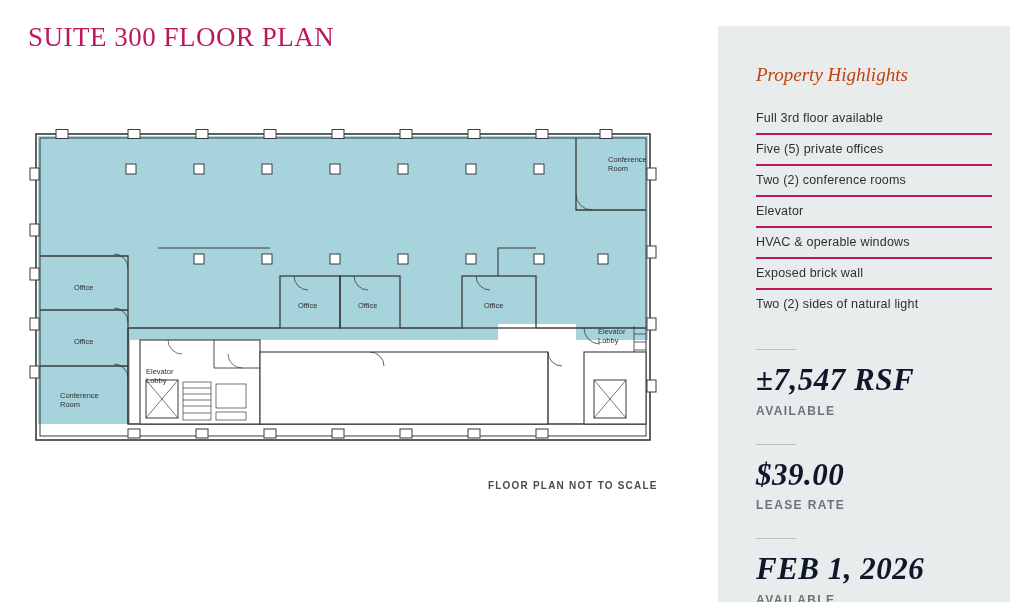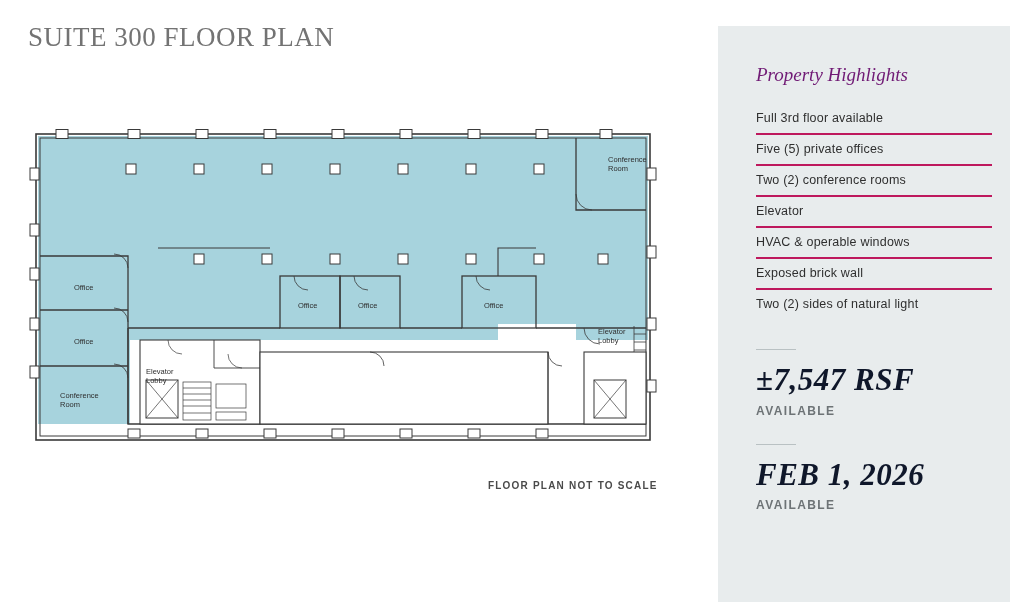--- a/index.html
+++ b/index.html
@@ -12,21 +12,21 @@
     position: relative;
   }
   .page { position:absolute; inset:0; }
 
   
   .title {
     position:absolute; left:28px; top:22px;
     font-family: "Liberation Serif", serif;
     font-size: 27px;
     letter-spacing: 0.5px;
-    color:#737373;
+    color:#be185d;
     white-space:nowrap;
   }
 
   
   .plan-wrap {
     position:absolute;
     left:28px; top:128px;
     width: 634px; height: 320px;
   }
   .plan-svg { display:block; width:634px; height:320px; }
@@ -45,21 +45,21 @@
     position:absolute;
     left:718px; top:26px;
     width: 292px; height: 576px;
     background:#e8eced;
   }
   .panel-inner { position:absolute; left:38px; top:0; width:236px; }
   .ph-title {
     font-family:"Liberation Serif", serif;
     font-style: italic;
     font-size: 19px;
-    color:#701a75;
+    color:#c2410c;
     margin-top: 38px;
   }
   .hl-list { margin-top: 18px; }
   .hl-item {
     font-size: 12.5px;
     color:#2f2f2f;
     padding: 7px 0 8px 0;
     border-bottom: 2px solid #be185d;
     letter-spacing:0.2px;
   }
@@ -280,20 +280,25 @@
         <div class="hl-item">Exposed brick wall</div>
         <div class="hl-item">Two (2) sides of natural light</div>
       </div>
 
       <div class="stat first">
         <div class="rule"></div>
         <div class="big">±7,547 RSF</div>
         <div class="sub">AVAILABLE</div>
       </div>
 
+      <div class="stat">
+        <div class="rule"></div>
+        <div class="big">$39.00</div>
+        <div class="sub">LEASE RATE</div>
+      </div>
 
       <div class="stat">
         <div class="rule"></div>
         <div class="big">FEB 1, 2026</div>
         <div class="sub">AVAILABLE</div>
       </div>
     </div>
   </div>
 
 </div>

